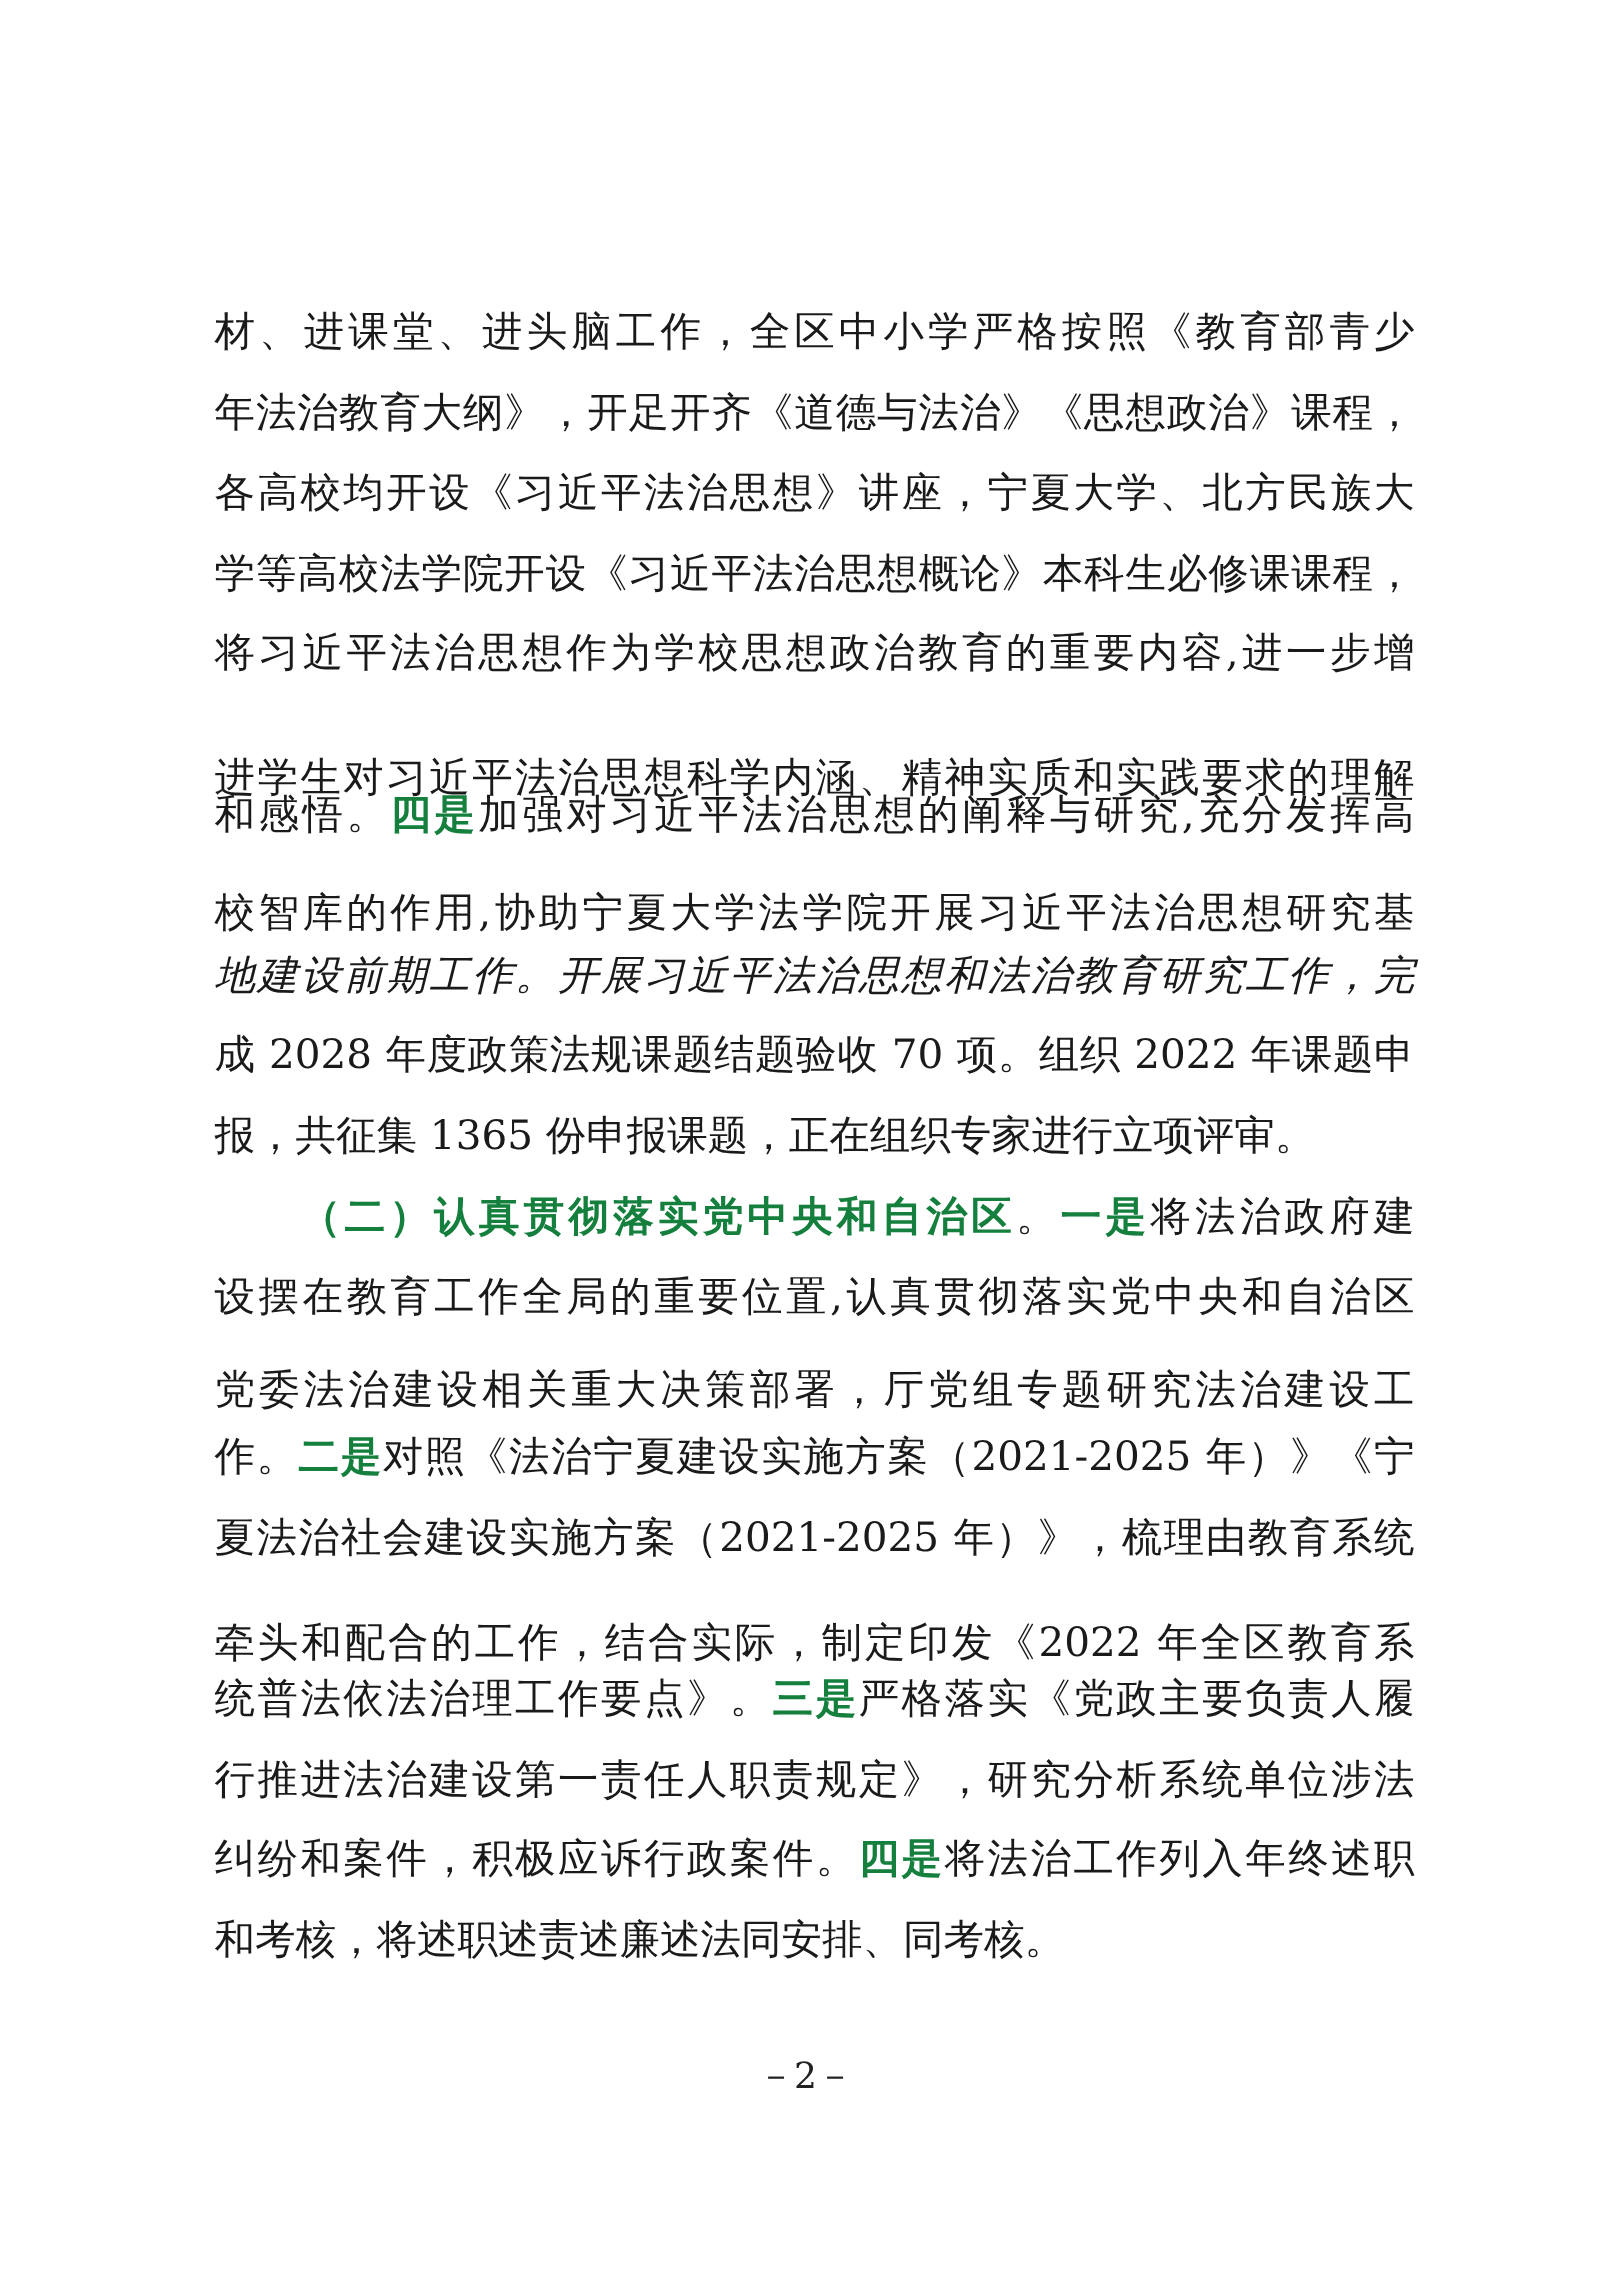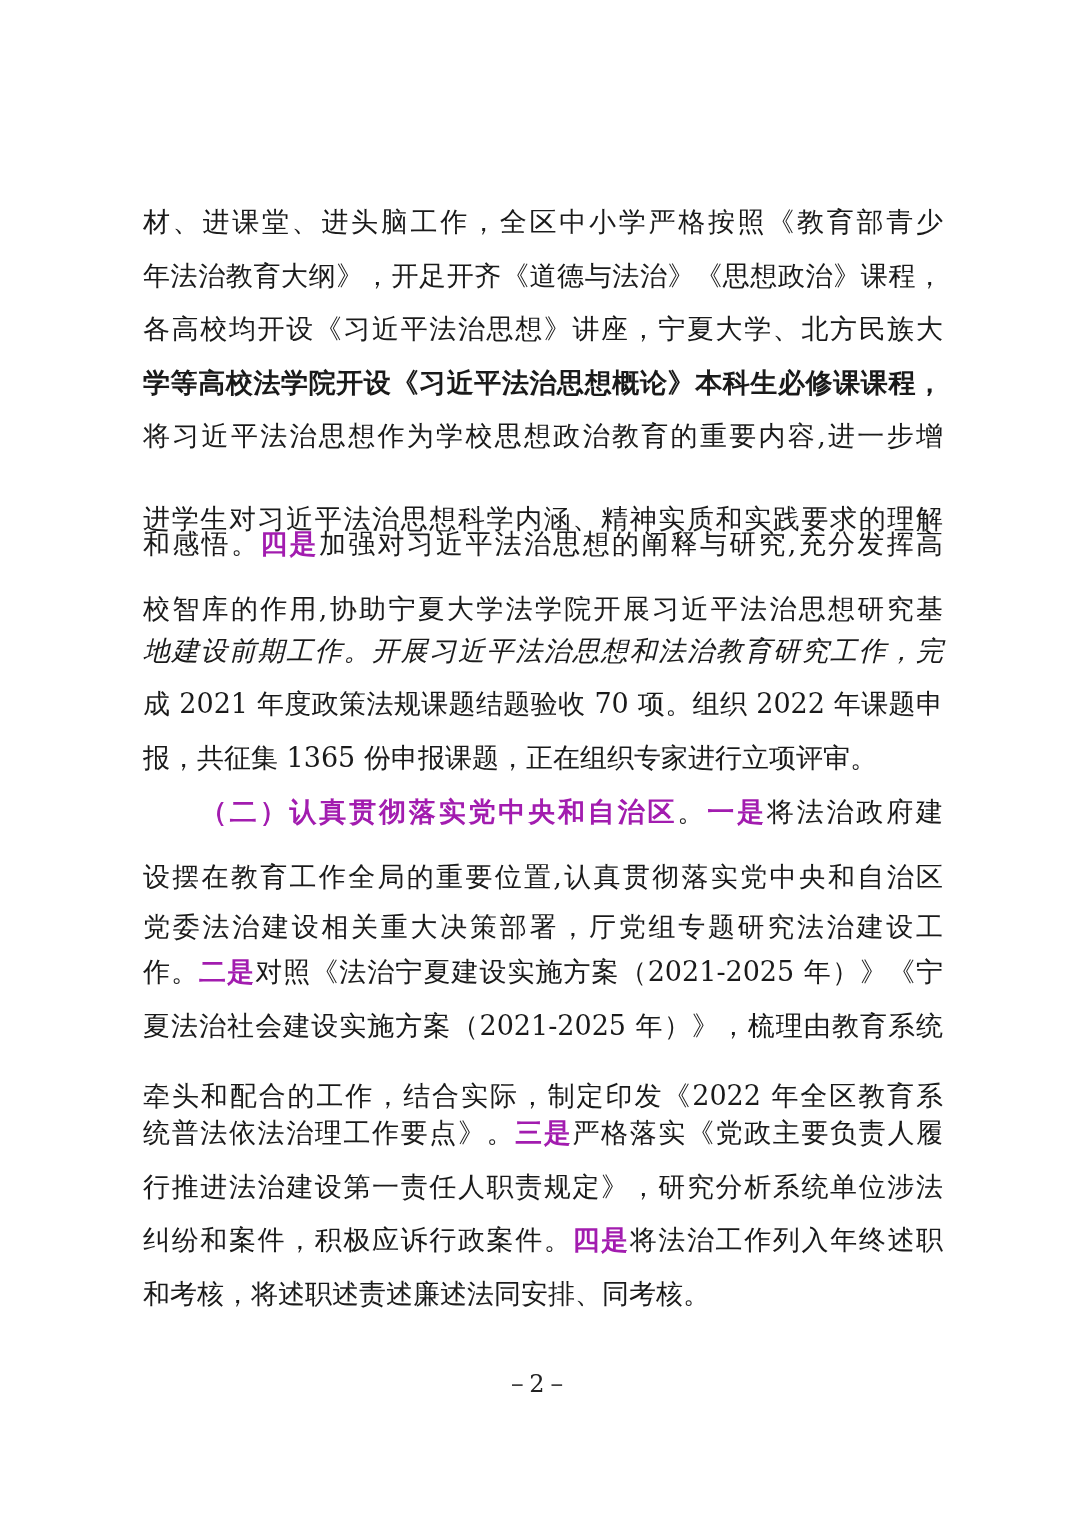--- a/index.html
+++ b/index.html
@@ -14,49 +14,49 @@
     font-size: 27px;
     line-height: 40px;
     color: #1a1a1a;
     white-space: nowrap;
     text-align: justify;
     text-align-last: justify;
     letter-spacing: 0px;
   }
   .line.last { text-align-last: left; }
   .line.indent { left: 200px; width: 743px; }
-  .b { font-weight: bold; color: #a21caf; }
+  .b { font-weight: bold; color: #15803d; }
   .page-number {
     position: absolute;
     left: 0; width: 1074px;
     top: 1368px;
     text-align: center;
     font-family: "DejaVu Serif", "Liberation Serif", serif;
     font-size: 24px;
     color: #222;
   }
 </style>
 </head>
 <body>
 
 <div class="page">
   <div id="body-text">
       <div class="line" style="top: 202px;"><span>材、进课堂、进头脑工作，全区中小学严格按照《教育部青少</span></div>
       <div class="line" style="top: 255.6px;"><span>年法治教育大纲》，开足开齐《道德与法治》《思想政治》课程，</span></div>
       <div class="line" style="top: 309.2px;"><span>各高校均开设《习近平法治思想》讲座，宁夏大学、北方民族大</span></div>
-      <div class="line" style="top: 362.8px; font-weight: bold;"><span>学等高校法学院开设《习近平法治思想概论》本科生必修课课程，</span></div>
+      <div class="line" style="top: 362.8px;"><span>学等高校法学院开设《习近平法治思想概论》本科生必修课课程，</span></div>
       <div class="line" style="top: 416.4px;"><span>将习近平法治思想作为学校思想政治教育的重要内容,进一步增</span></div>
       <div class="line" style="top: 470px; margin-top: 29px;"><span>进学生对习近平法治思想科学内涵、精神实质和实践要求的理解</span></div>
       <div class="line" style="top: 523.6px;"><span>和感悟。</span><span class="b">四是</span><span>加强对习近平法治思想的阐释与研究,充分发挥高</span></div>
       <div class="line" style="top: 577.2px; margin-top: 12px;"><span>校智库的作用,协助宁夏大学法学院开展习近平法治思想研究基</span></div>
       <div class="line" style="top: 630.8px; font-style: italic;"><span>地建设前期工作。开展习近平法治思想和法治教育研究工作，完</span></div>
-      <div class="line" style="top: 684.4px;"><span>成 2021 年度政策法规课题结题验收 70 项。组织 2022 年课题申</span></div>
+      <div class="line" style="top: 684.4px;"><span>成 2028 年度政策法规课题结题验收 70 项。组织 2022 年课题申</span></div>
       <div class="line last" style="top: 738px;"><span>报，共征集 1365 份申报课题，正在组织专家进行立项评审。</span></div>
       <div class="line indent" style="top: 791.6px;"><span class="b">（二）认真贯彻落实党中央和自治区</span><span>。</span><span class="b">一是</span><span>将法治政府建</span></div>
-      <div class="line" style="top: 845.2px; margin-top: 12px;"><span>设摆在教育工作全局的重要位置,认真贯彻落实党中央和自治区</span></div>
+      <div class="line" style="top: 845.2px;"><span>设摆在教育工作全局的重要位置,认真贯彻落实党中央和自治区</span></div>
       <div class="line" style="top: 907px;"><span>党委法治建设相关重大决策部署，厅党组专题研究法治建设工</span></div>
       <div class="line" style="top: 952.4px;"><span>作。</span><span class="b">二是</span><span>对照《法治宁夏建设实施方案（2021-2025 年）》《宁</span></div>
       <div class="line" style="top: 1006px;"><span>夏法治社会建设实施方案（2021-2025 年）》，梳理由教育系统</span></div>
       <div class="line" style="top: 1076px;"><span>牵头和配合的工作，结合实际，制定印发《2022 年全区教育系</span></div>
       <div class="line" style="top: 1113.2px;"><span>统普法依法治理工作要点》。</span><span class="b">三是</span><span>严格落实《党政主要负责人履</span></div>
       <div class="line" style="top: 1166.8px;"><span>行推进法治建设第一责任人职责规定》，研究分析系统单位涉法</span></div>
       <div class="line" style="top: 1220.4px;"><span>纠纷和案件，积极应诉行政案件。</span><span class="b">四是</span><span>将法治工作列入年终述职</span></div>
       <div class="line last" style="top: 1274px;"><span>和考核，将述职述责述廉述法同安排、同考核。</span></div>
     </div>
   <div class="page-number">－2－</div>

